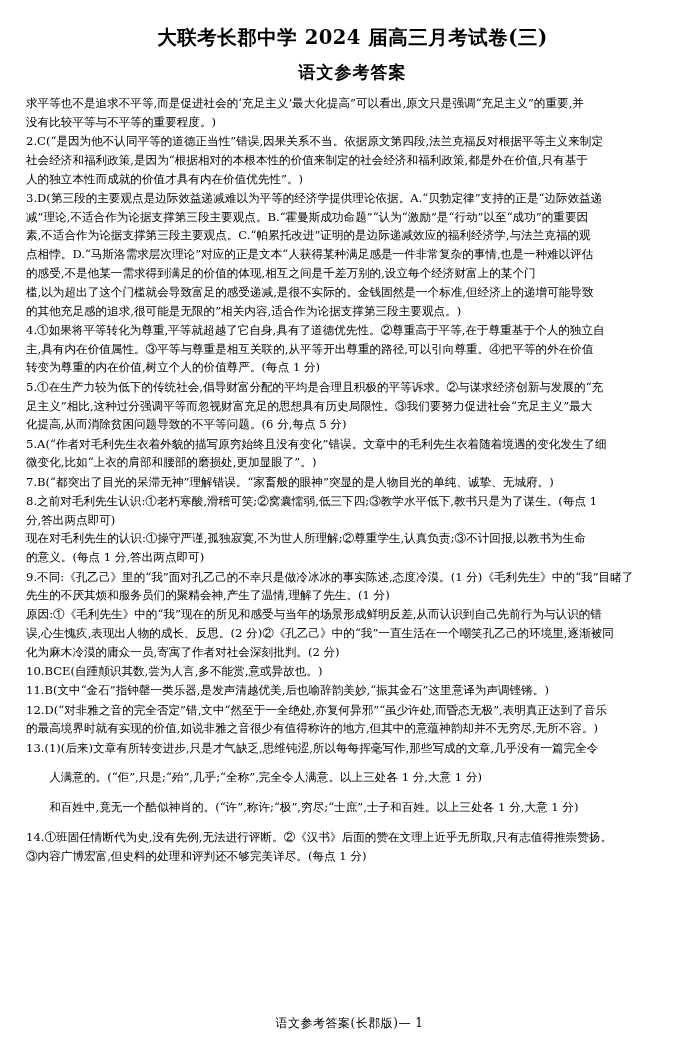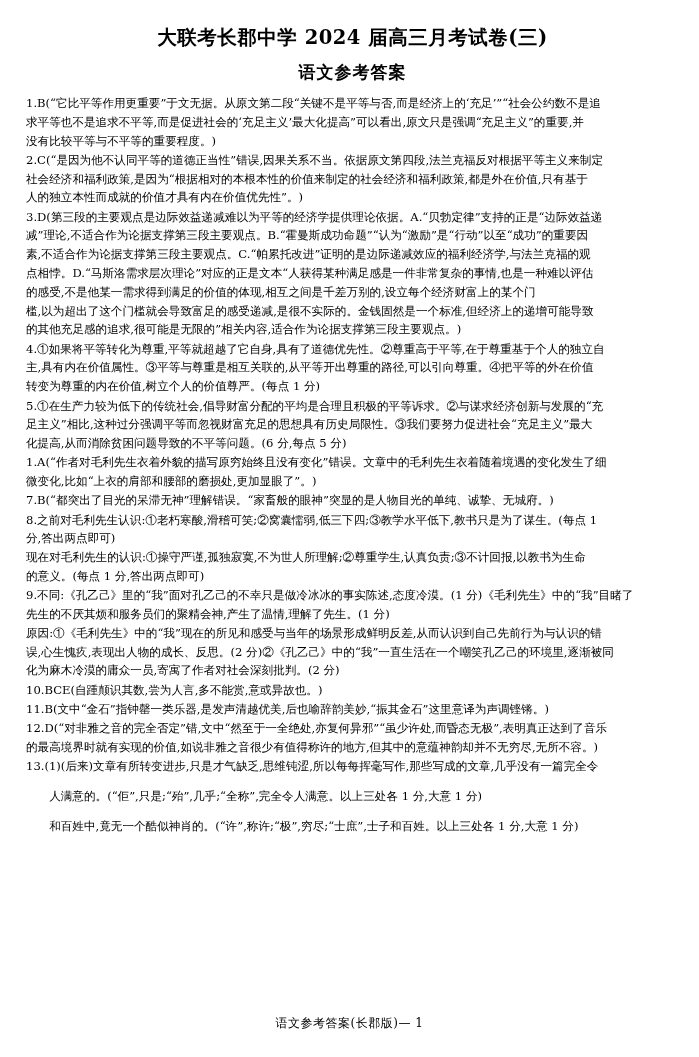--- a/index.html
+++ b/index.html
@@ -68,21 +68,20 @@
 <body>
 
 <div class="page">
 
   <div class="title-main">大联考长郡中学 2024 届高三月考试卷(三)</div>
   <div class="title-sub">语文参考答案</div>
 
   <div class="answers">
 
     <div class="item">
-      <div class="sub0">1.B(“它比平等作用更重要”于文无据。从原文第二段“关键不是平等与否,而是经济上的‘充足’”“社会公约数不是追</div>
       <div class="sub0">求平等也不是追求不平等,而是促进社会的‘充足主义’最大化提高”可以看出,原文只是强调“充足主义”的重要,并</div>
       <div class="sub0">没有比较平等与不平等的重要程度。)</div>
     </div>
 
     <div class="item">
       <div class="sub0">2.C(“是因为他不认同平等的道德正当性”错误,因果关系不当。依据原文第四段,法兰克福反对根据平等主义来制定</div>
       <div class="sub0">社会经济和福利政策,是因为“根据相对的本根本性的价值来制定的社会经济和福利政策,都是外在价值,只有基于</div>
       <div class="sub0">人的独立本性而成就的价值才具有内在价值优先性”。)</div>
     </div>
 
@@ -103,21 +102,21 @@
       <div class="sub0">转变为尊重的内在价值,树立个人的价值尊严。(每点 1 分)</div>
     </div>
 
     <div class="item">
       <div class="sub0">5.①在生产力较为低下的传统社会,倡导财富分配的平均是合理且积极的平等诉求。②与谋求经济创新与发展的“充</div>
       <div class="sub0">足主义”相比,这种过分强调平等而忽视财富充足的思想具有历史局限性。③我们要努力促进社会“充足主义”最大</div>
       <div class="sub0">化提高,从而消除贫困问题导致的不平等问题。(6 分,每点 5 分)</div>
     </div>
 
     <div class="item">
-      <div class="sub0">1.A(“作者对毛利先生衣着外貌的描写原穷始终且没有变化”错误。文章中的毛利先生衣着随着境遇的变化发生了细</div>
+      <div class="sub0">5.A(“作者对毛利先生衣着外貌的描写原穷始终且没有变化”错误。文章中的毛利先生衣着随着境遇的变化发生了细</div>
       <div class="sub0">微变化,比如“上衣的肩部和腰部的磨损处,更加显眼了”。)</div>
     </div>
 
     <div class="item">
       <div class="sub0">7.B(“都突出了目光的呆滞无神”理解错误。“家畜般的眼神”突显的是人物目光的单纯、诚挚、无城府。)</div>
     </div>
 
     <div class="item">
       <div class="sub0">8.之前对毛利先生认识:①老朽寒酸,滑稽可笑;②窝囊懦弱,低三下四;③教学水平低下,教书只是为了谋生。(每点 1</div>
       <div class="sub0">分,答出两点即可)</div>
@@ -145,17 +144,21 @@
       <div class="sub0">12.D(“对非雅之音的完全否定”错,文中“然至于一全绝处,亦复何异邪”“虽少许处,而昏态无极”,表明真正达到了音乐</div>
       <div class="sub0">的最高境界时就有实现的价值,如说非雅之音很少有值得称许的地方,但其中的意蕴神韵却并不无穷尽,无所不容。)</div>
     </div>
 
     <div class="item">
       <div class="sub0">13.(1)(后来)文章有所转变进步,只是才气缺乏,思维钝涩,所以每每挥毫写作,那些写成的文章,几乎没有一篇完全令</div>
       <div class="sub">人满意的。(“佢”,只是;“殆”,几乎;“全称”,完全令人满意。以上三处各 1 分,大意 1 分)</div>
       <div class="sub">和百姓中,竟无一个酷似神肖的。(“许”,称许;“极”,穷尽;“士庶”,士子和百姓。以上三处各 1 分,大意 1 分)</div>
     </div>
 
+    <div class="item">
+      <div class="sub0">14.①班固任情断代为史,没有先例,无法进行评断。②《汉书》后面的赞在文理上近乎无所取,只有志值得推崇赞扬。</div>
+      <div class="sub0">③内容广博宏富,但史料的处理和评判还不够完美详尽。(每点 1 分)</div>
+    </div>
 
   </div>
 
   <div class="footer">语文参考答案(长郡版)— 1</div>
 </div>
 
 </body></html>

